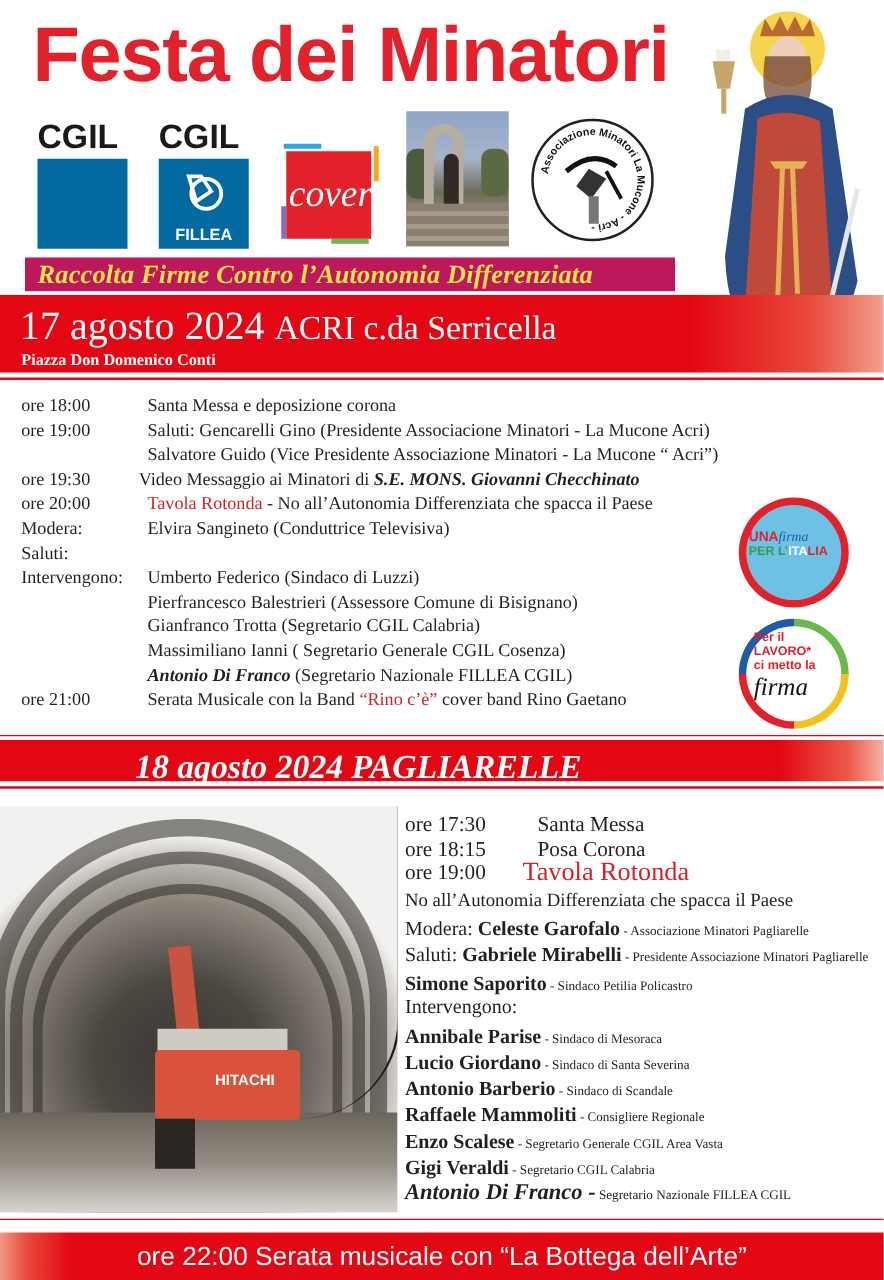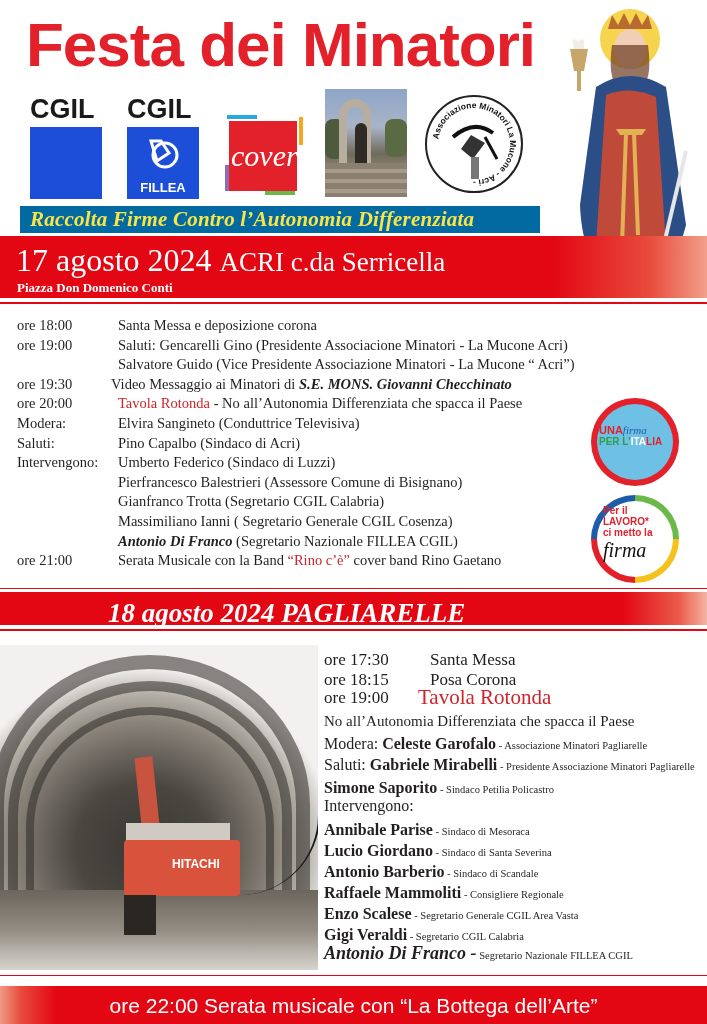--- a/index.html
+++ b/index.html
@@ -9,21 +9,21 @@
   .abs { position:absolute; }
 
   
   .title { left:26px; top:10px; font-family:"Liberation Sans", sans-serif; font-weight:bold;
            font-size:62px; color:#e3212b; letter-spacing:-1px; line-height:70px; white-space:nowrap; }
 
   
   .logo-cgil { width:78px; }
   .logo-cgil .word { font-family:"Liberation Sans", sans-serif; font-weight:900; font-size:27px;
                      color:#1a1a1a; line-height:28px; letter-spacing:0px; }
-  .logo-cgil .box { margin-top:4px; width:72px; height:72px; background:#1d4ed8; position:relative; }
+  .logo-cgil .box { margin-top:4px; width:72px; height:72px; background:#0369a1; position:relative; }
   .logo-cgil .box .sub { position:absolute; bottom:4px; left:0; right:0; text-align:center;
                      font-family:"Liberation Sans", sans-serif; font-weight:bold; color:#fff; font-size:13px; }
   .logo-cgil .box svg { position:absolute; left:18px; top:8px; }
 
   .logo-inca { left:225px; top:115px; width:78px; height:80px; }
   .logo-inca .sq { position:absolute; left:4px; top:6px; width:68px; height:70px; background:#e3212b; }
   .logo-inca .txt { position:absolute; left:6px; top:24px; font-family:"Liberation Serif", serif;
                     font-style:italic; color:#fff; font-size:30px; }
   .logo-inca .b1 { position:absolute; left:2px; top:0; width:30px; height:4px; background:#29a9e0; }
   .logo-inca .b2 { position:absolute; right:0; top:2px; width:4px; height:28px; background:#f4a81d; }
@@ -39,21 +39,21 @@
   .photo-monument .steps { position:absolute; left:0; bottom:0; width:100%; height:34px;
      background:repeating-linear-gradient(180deg,#8a7f70 0 6px,#a69a88 6px 10px); }
   .photo-monument .statue { position:absolute; left:30px; top:34px; width:12px; height:46px; background:#2f2a24; border-radius:6px 6px 2px 2px; }
 
   .logo-assoc { left:425px; top:95px; width:98px; height:98px; border:2px solid #222; border-radius:50%; background:#fff; }
 
   
   .saint { left:556px; top:5px; width:151px; height:298px; }
 
   
-  .banner-raccolta { left:20px; top:206px; width:520px; height:27px; background:#0369a1; }
+  .banner-raccolta { left:20px; top:206px; width:520px; height:27px; background:#be185d; }
   .banner-raccolta span { position:absolute; left:10px; top:1px; font-family:"Liberation Serif", serif;
      font-style:italic; font-weight:bold; color:#f9e547; font-size:21px; white-space:nowrap; letter-spacing:0.2px; }
 
   
   .band17 { left:0; top:236px; width:707px; height:62px;
      background:linear-gradient(90deg,#e30613 0%,#e30613 78%,#e84c3d 92%,#f2a08c 100%); }
   .band17 .date { position:absolute; left:16px; top:6px; font-family:"Liberation Serif", serif;
      font-weight:normal; color:#fff; font-size:32px; white-space:nowrap; }
   .band17 .date .place { font-size:27px; }
   .band17 .sub { position:absolute; left:17px; top:44px; font-family:"Liberation Serif", serif;
@@ -216,21 +216,20 @@
   <div class="row">
     <span class="t">ore 20:00</span>
     <span class="d"><span class="red">Tavola Rotonda</span><span> - No all’Autonomia Differenziata che spacca il Paese</span></span>
   </div>
   <div class="row">
     <span class="t">Modera:</span>
     <span class="d">Elvira Sangineto (Conduttrice Televisiva)</span>
   </div>
   <div class="row">
     <span class="t">Saluti:</span>
-    <span class="d">Pino Capalbo (Sindaco di Acri)</span>
   </div>
   <div class="row">
     <span class="t">Intervengono:</span>
     <span class="d">Umberto Federico (Sindaco di Luzzi)</span>
   </div>
   <div class="row">
     <span class="d">Pierfrancesco Balestrieri (Assessore Comune di Bisignano)</span>
   </div>
   <div class="row">
     <span class="d">Gianfranco Trotta (Segretario CGIL Calabria)</span>

